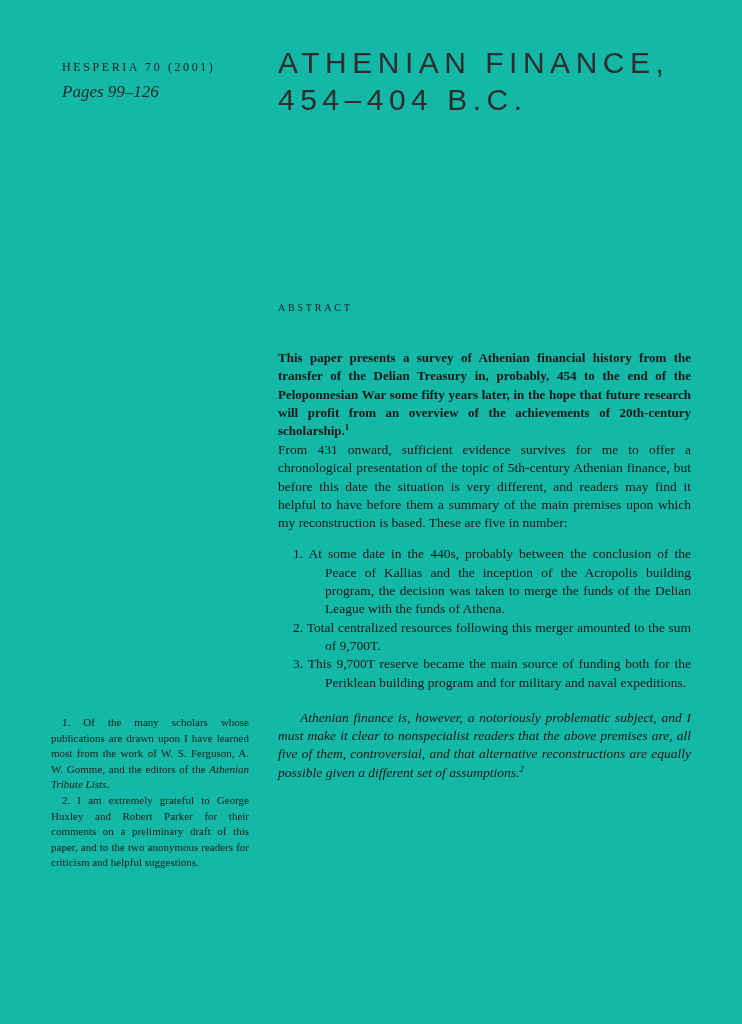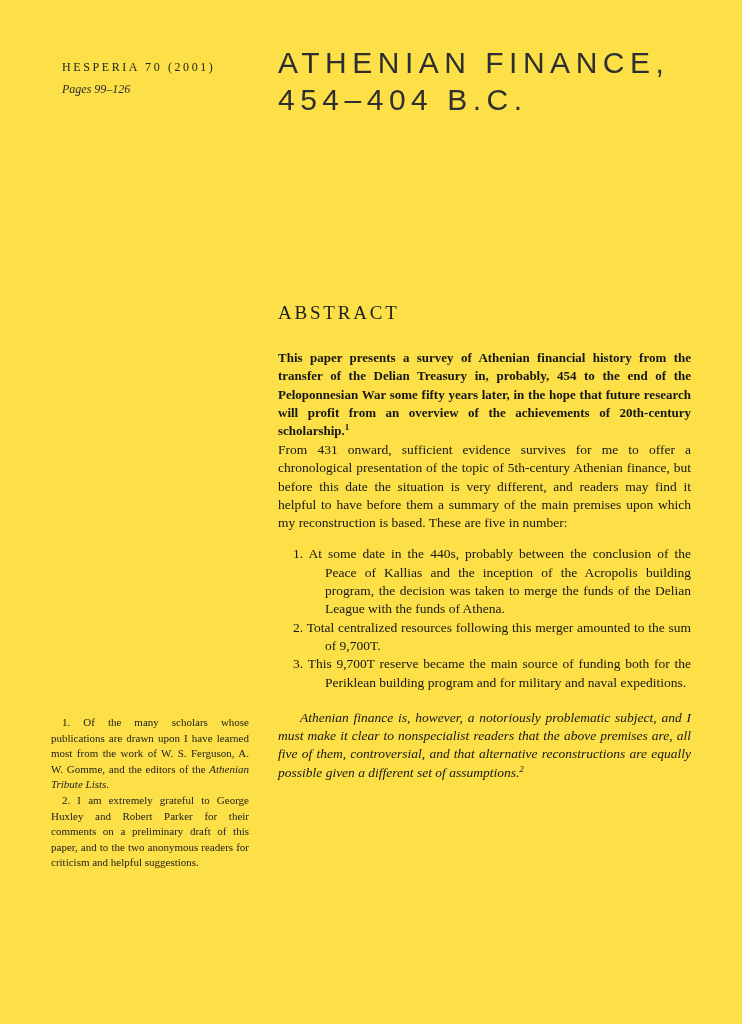--- a/index.html
+++ b/index.html
@@ -4,42 +4,42 @@
 <style>
   html, body {
     margin: 0;
     padding: 0;
     background: #e8e8e8;
   }
   .page {
     position: relative;
     width: 742px;
     height: 1024px;
-    background: #fde047;
+    background: #14b8a6;
     margin: 0 auto;
     overflow: hidden;
     color: #1c1c1c;
     font-family: "Liberation Serif", "DejaVu Serif", serif;
   }
 
   
   .header-meta {
     position: absolute;
     left: 62px;
     top: 60px;
   }
   .journal-line {
     font-size: 12px;
     letter-spacing: 2.6px;
     color: #232323;
     font-variant: small-caps;
   }
   .pages-line {
     font-style: italic;
-    font-size: 12px;
+    font-size: 17px;
     margin-top: 7px;
     color: #2a2a2a;
   }
 
   
   .article-title {
     position: absolute;
     left: 278px;
     top: 44px;
     font-family: "Liberation Sans", "DejaVu Sans", sans-serif;
@@ -48,21 +48,21 @@
     letter-spacing: 5.5px;
     line-height: 37px;
     color: #2e2e2e;
   }
 
   
   .abstract-heading {
     position: absolute;
     left: 278px;
     top: 302px;
-    font-size: 19px;
+    font-size: 10px;
     letter-spacing: 2.8px;
     color: #1e1e1e;
   }
   .abstract-text {
     position: absolute;
     left: 278px;
     top: 336px;
     width: 413px;
     font-size: 13px;
     font-weight: bold;

